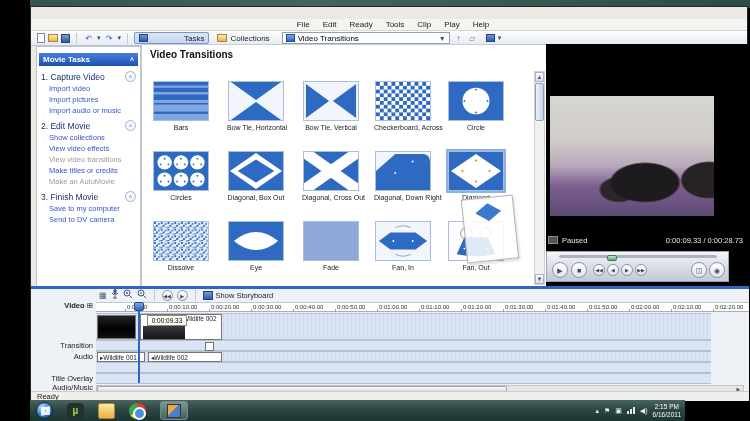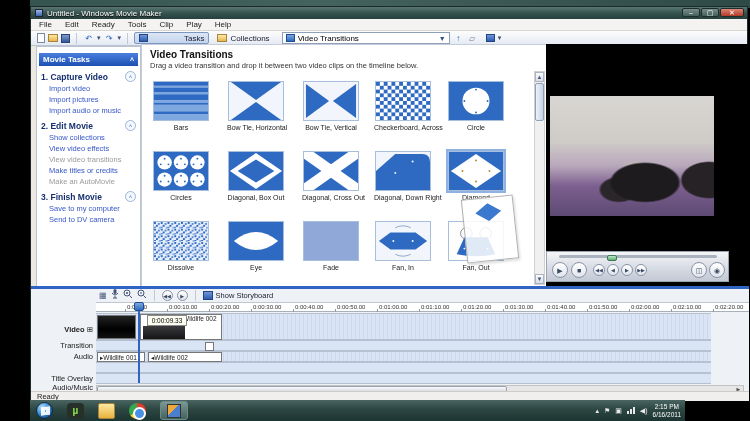--- a/index.html
+++ b/index.html
@@ -13,21 +13,21 @@
   
   #win{left:30px;top:6px;width:718px;height:394px;background:#ece9e2;border:1px solid #1c2b29;}
   #titlebar{left:0;top:0;width:100%;height:12px;background:linear-gradient(#5a7672,#33504c 55%,#27403d);color:#fff;display:flex;align-items:center;padding:0 4px;}
   #title-text{font-size:8px;text-shadow:0 1px 1px #000;white-space:nowrap;}
   .tb-ico{width:8px;height:8px;background:linear-gradient(#9db8e8,#3b62a8);border:1px solid #223;margin-right:4px;}
   #win-controls{position:absolute;right:3px;top:1px;display:flex;gap:1px;}
   .wbtn{width:18px;height:9px;font-size:7px;line-height:8px;text-align:center;color:#fff;background:linear-gradient(#7a8d8a,#44605c);border:1px solid #1e2e2c;border-radius:2px;}
   .wbtn.close{background:linear-gradient(#e08575,#b03a28);width:24px;}
 
   
-  #menubar{left:0;top:12px;width:100%;height:12px;background:#f4f3f1;border-bottom:1px solid #d8d6d2;display:flex;align-items:center;gap:13px;padding-left:8px;}
+  #menubar{left:0;top:12px;width:100%;height:12px;background:#f4f3f1;border-bottom:1px solid #d8d6d2;display:flex;align-items:center;gap:13px;padding-left:8px;justify-content:center;}
   .menu-item{font-size:8px;color:#222;}
 
   
   #toolbar{left:0;top:24px;width:100%;height:15px;background:linear-gradient(#fdfdfd,#e4e9f2);border-bottom:1px solid #b9c3d2;display:flex;align-items:center;padding-left:6px;gap:3px;}
   .t-ico{width:11px;height:11px;font-size:8px;line-height:11px;text-align:center;}
   .page-ico{width:8px;height:10px;background:#fff;border:1px solid #7b8aa4;}
   .open-ico{width:10px;height:8px;background:linear-gradient(#ffe9a8,#e8b64c);border:1px solid #a8853a;}
   .save-ico{width:9px;height:9px;background:linear-gradient(#7d9ccd,#36589c);border:1px solid #2a4377;}
   .t-sep{width:1px;height:11px;background:#c2c8d4;margin:0 3px;}
   .arr{color:#3a4d72;font-size:7px;}
@@ -37,21 +37,21 @@
   .coll-ico{width:10px;height:8px;background:linear-gradient(#ffe9a8,#e8b64c);border:1px solid #a8853a;}
   #combo{width:168px;height:12px;background:#fff;border:1px solid #8fa0ba;display:flex;align-items:center;gap:3px;font-size:8px;padding:0 3px;margin-left:4px;}
   #combo .caret{margin-left:auto;color:#33508a;font-size:7px;}
   .combo-ico{width:9px;height:8px;background:linear-gradient(#7fa7e0,#2e6ac1);border:1px solid #1f4c8f;}
 
   
   #tasks-panel{left:5px;top:39px;width:105px;height:288px;background:#fff;border:1px solid #b9c3d2;}
   #tasks-header{margin:6px 2px 4px 2px;height:13px;background:linear-gradient(#4a7fe0,#1c50b0);color:#fff;font-size:8px;font-weight:bold;display:flex;align-items:center;padding:0 4px;}
   #tasks-header .chev{margin-left:auto;font-size:7px;}
   .sect{margin:5px 4px 2px 4px;display:flex;align-items:center;}
-  .sect-title{font-size:8.5px;font-weight:bold;color:#16306e;}
+  .sect-title{font-size:8.5px;font-weight:normal;color:#16306e;}
   .sect-btn{margin-left:auto;width:11px;height:11px;border:1px solid #9fb4d8;border-radius:50%;font-size:6px;line-height:10px;text-align:center;color:#4468b8;background:#f4f8ff;}
   .task-link{font-size:7.5px;color:#3757c8;margin:2px 0 2px 12px;}
   .task-link.disabled{color:#9a9a9a;}
 
   
   #trans-panel{left:110px;top:37px;width:405px;height:243px;background:#fff;border-left:1px solid #c6cdd8;border-top:1px solid #c6cdd8;}
   #trans-title{font-size:10px;font-weight:bold;color:#111;margin:4px 0 1px 8px;}
   #trans-sub{font-size:7.5px;color:#333;margin-left:8px;}
   #tile-grid{position:absolute;left:0;top:30px;width:392px;height:213px;}
   .tile{position:absolute;width:58px;height:62px;text-align:center;}
@@ -136,29 +136,20 @@
   .blue{color:#2e6ac1;}
 </style>
 </head>
 <body>
 
 <div id="stage">
   <div class="abs" id="desktop"></div>
 
   <div class="abs" id="win">
 
-    <div class="abs" id="titlebar">
-      <span class="tb-ico"></span>
-      <span id="title-text">Untitled - Windows Movie Maker</span>
-      <div id="win-controls">
-        <span class="wbtn">–</span>
-        <span class="wbtn">▢</span>
-        <span class="wbtn close">✕</span>
-      </div>
-    </div>
 
     <div class="abs" id="menubar">
         <span class="menu-item">File</span>
         <span class="menu-item">Edit</span>
         <span class="menu-item">Ready</span>
         <span class="menu-item">Tools</span>
         <span class="menu-item">Clip</span>
         <span class="menu-item">Play</span>
         <span class="menu-item">Help</span>
       </div>
@@ -220,21 +211,20 @@
             <span class="sect-title">3. Finish Movie</span>
             <span class="sect-btn">˄</span>
           </div>
           <div class="task-link">Save to my computer</div>
           <div class="task-link">Send to DV camera</div>
         </div>
     </div>
 
     <div class="abs" id="trans-panel">
       <div id="trans-title">Video Transitions</div>
-      <div id="trans-sub">Drag a video transition and drop it between two video clips on the timeline below.</div>
       <div id="tile-grid">
           <div class="tile" style="left: 10px; top: 6px;">
             <div class="tile-box"><svg width="54" height="38" viewBox="0 0 56 40" preserveAspectRatio="none">
                 <rect width="56" height="40" fill="#bcd2ef"></rect>
                 <rect y="0" width="56" height="4" fill="#2e6ac1"></rect>
                 <rect y="4" width="56" height="2" fill="#7fa7e0"></rect>
                 <rect y="6" width="56" height="5" fill="#2e6ac1"></rect>
                 <rect y="11" width="56" height="2" fill="#7fa7e0"></rect>
                 <rect y="13" width="56" height="6" fill="#2e6ac1"></rect>
                 <rect y="19" width="56" height="3" fill="#7fa7e0"></rect>
@@ -409,20 +399,25 @@
         </div>
       <div id="vscroll">
         <div class="vs-arrow">▲</div>
         <div id="vs-thumb"></div>
         <div class="vs-arrow" style="position:absolute;bottom:0;">▼</div>
       </div>
     </div>
 
     <div class="abs" id="preview">
       <div id="video-frame"></div>
+      <div id="paused-row">
+        <span class="film-ico"></span>
+        <span>Paused</span>
+        <span id="timecode">0:00:09.33 / 0:00:28.73</span>
+      </div>
       <div id="controls-bar">
         <div id="seek-track">
             <div id="seek-thumb"></div>
           </div>
         <span class="pbtn big" style="left:5px;">▶</span>
         <span class="pbtn big" style="left:24px;">■</span>
         <span class="pbtn small" style="left:46px;">◀◀</span>
         <span class="pbtn small" style="left:60px;">◀</span>
         <span class="pbtn small" style="left:74px;">▶</span>
         <span class="pbtn small" style="left:88px;">▶▶</span>
@@ -493,21 +488,21 @@
           <span class="ruler-tick" style="left: 533px;"></span>
           <span class="ruler-label" style="left: 577px;">0:02:10.00</span>
           <span class="ruler-tick" style="left: 575px;"></span>
           <span class="ruler-label" style="left: 619px;">0:02:20.00</span>
           <span class="ruler-tick" style="left: 617px;"></span>
         </div>
       <div id="playhead-cap"></div>
       <div id="playhead-line"></div>
       <div id="tooltip">0:00:09.33</div>
 
-      <div class="track-label" style="top:36px;font-weight:bold;text-align:right;"><span>Video</span> <span style="font-weight:normal;">⊞</span></div>
+      <div class="track-label" style="top:12px;font-weight:bold;text-align:right;"><span>Video</span> <span style="font-weight:normal;">⊞</span></div>
       <div class="track-label" style="top:52px;">Transition</div>
       <div class="track-label" style="top:63px;">Audio</div>
       <div class="track-label" style="top:74px;margin-top:20px;">Audio/Music</div>
       <div class="track-label" style="top:85px;">Title Overlay</div>
 
       <div class="track-row hatch" style="top:24px;height:27px;">
         <div class="clip" id="clip-v1"></div>
         <div class="clip" id="clip-v2">
           <span style="margin-left:42px;">Wildlife 002</span>
           <div class="thumb"></div>

